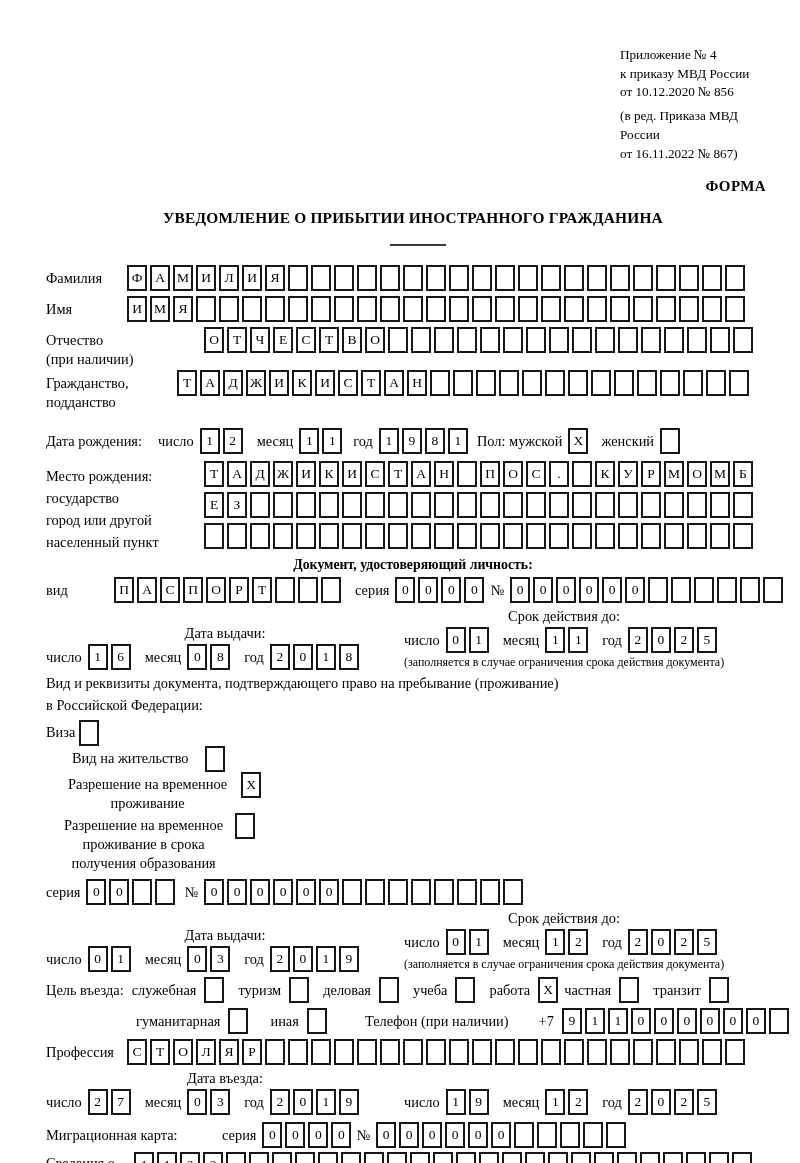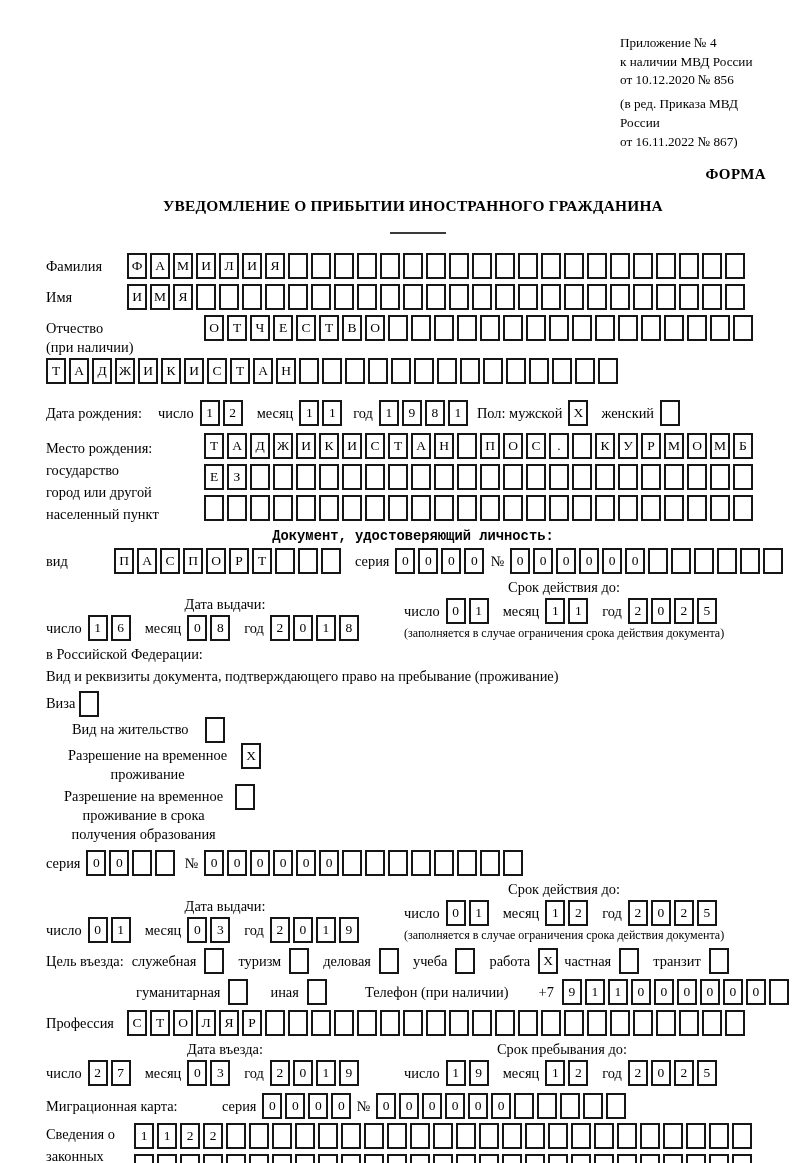--- a/index.html
+++ b/index.html
@@ -1,20 +1,20 @@
 <!DOCTYPE html>
 <html><head>
 <meta charset="utf-8">
 <style>
   * { box-sizing: border-box; }
   html,body { margin:0; padding:0; background:#e8e8e8; }
   .page {
     width:800px; height:1163px; margin:0 auto; background:#ffffff;
     font-family:"Liberation Serif","DejaVu Serif",serif; color:#000;
-    padding:34px 20px 0 46px; overflow:hidden; position:relative;
+    padding:46px 20px 0 46px; overflow:hidden; position:relative;
   }
   .hdr { margin-left:574px; font-size:13.2px; line-height:1.42; }
   .hdr .gap { margin-top:5px; }
   .forma { font-weight:bold; text-align:right; padding-right:14px; margin-top:15px; font-size:15px; letter-spacing:0.4px; }
   .title { font-weight:bold; text-align:center; font-size:15.4px; line-height:1.45; margin-top:12px; letter-spacing:0.2px; }
   .blank { display:inline-block; width:56px; border-bottom:2px solid #3a3a3a; margin-left:10px; height:13px; }
   .sect { font-weight:bold; font-size:14.3px; margin-top:18px; white-space:nowrap; }
 
   .frow { display:flex; align-items:flex-start; margin-top:5px; font-size:14.4px; }
   .first { margin-top:13px; }
@@ -22,21 +22,21 @@
   .w81 {width:81px} .w158{width:158px} .w131{width:131px} .w68{width:68px} .w88{width:88px} .w148{width:148px}
   .cells { display:flex; flex:0 0 auto; }
   .cell, .cbox {
     flex:0 0 20px; width:20px; height:26px; border:2px solid #161616; margin-right:3px;
     text-align:center; line-height:21px; font-size:13.5px; display:inline-block;
   }
   .cbox { flex:0 0 20px; vertical-align:middle; }
   .stack .cells { margin-bottom:5px; }
   .replbl div, .mlbl div { line-height:22px; }
 
-  .dochead { text-align:center; font-weight:bold; font-size:13.8px; margin-top:3px;font-family:Liberation Mono, monospace; }
+  .dochead { text-align:center; font-weight:bold; font-size:13.8px; margin-top:3px; }
 
   .dateblk { display:flex; margin-top:5px; font-size:14.4px; align-items:flex-end; }
   .dleft { width:358px; flex:0 0 358px; }
   .dlabel { text-align:center; margin-bottom:2px; }
   .dline { display:flex; align-items:center; }
   .t { margin-right:6px; white-space:nowrap; }
   .t2 { margin-left:11px; }
   .dnote { font-size:12px; margin-top:2px; text-align:center; white-space:nowrap; }
 
   .intro { font-size:14.4px; margin-top:5px; }
@@ -49,21 +49,21 @@
   .purp .cbox { margin-right:14px; }
   .nw { white-space:nowrap; }
 </style>
 </head>
 <body>
 
 <div class="page">
 
   <div class="hdr">
     <div>Приложение № 4</div>
-    <div>к наличии МВД России</div>
+    <div>к приказу МВД России</div>
     <div>от 10.12.2020 № 856</div>
     <div class="gap">(в ред. Приказа МВД России</div>
     <div>от 16.11.2022 № 867)</div>
   </div>
 
   <div class="forma">ФОРМА</div>
 
   <div class="title">
     <div>УВЕДОМЛЕНИЕ О ПРИБЫТИИ ИНОСТРАННОГО ГРАЖДАНИНА</div>
     <div><span class="blank"></span></div>
@@ -163,20 +163,24 @@
         <span class="cell"></span>
         <span class="cell"></span>
         <span class="cell"></span>
         <span class="cell"></span>
         <span class="cell"></span>
         <span class="cell"></span>
       </span>
   </div>
 
   <div class="frow" style="margin-top:1px">
+    <span class="lbl w131">
+      <span>Гражданство,</span><br>
+      <span>подданство</span>
+    </span>
     <span class="cells">
         <span class="cell">Т</span>
         <span class="cell">А</span>
         <span class="cell">Д</span>
         <span class="cell">Ж</span>
         <span class="cell">И</span>
         <span class="cell">К</span>
         <span class="cell">И</span>
         <span class="cell">С</span>
         <span class="cell">Т</span>
@@ -394,22 +398,22 @@
             <span class="cell">2</span>
             <span class="cell">0</span>
             <span class="cell">2</span>
             <span class="cell">5</span>
           </span>
       </div>
       <div class="dnote">(заполняется в случае ограничения срока действия документа)</div>
     </div>
   </div>
 
+  <div class="intro">Вид и реквизиты документа, подтверждающего право на пребывание (проживание)</div>
   <div class="intro">в Российской Федерации:</div>
-  <div class="intro">Вид и реквизиты документа, подтверждающего право на пребывание (проживание)</div>
 
   <div class="opts">
     <span class="opt">
       <span class="optlbl">Виза</span>
       <span class="cbox" style="margin-left:4px"></span>
     </span>
     <span class="opt" style="margin-left:26px">
       <span class="optlbl">Вид на жительство</span>
       <span class="cbox" style="margin-left:16px"></span>
     </span>
@@ -594,21 +598,20 @@
         <span class="t t2">год</span>
         <span class="cells">
             <span class="cell">2</span>
             <span class="cell">0</span>
             <span class="cell">1</span>
             <span class="cell">9</span>
           </span>
       </div>
     </div>
     <div class="dcol">
-      <div class="dlabel">Срок пребывания до:</div>
       <div class="dline">
         <span class="t">число</span>
         <span class="cells">
             <span class="cell">1</span>
             <span class="cell">9</span>
           </span>
         <span class="t t2">месяц</span>
         <span class="cells">
             <span class="cell">1</span>
             <span class="cell">2</span>

